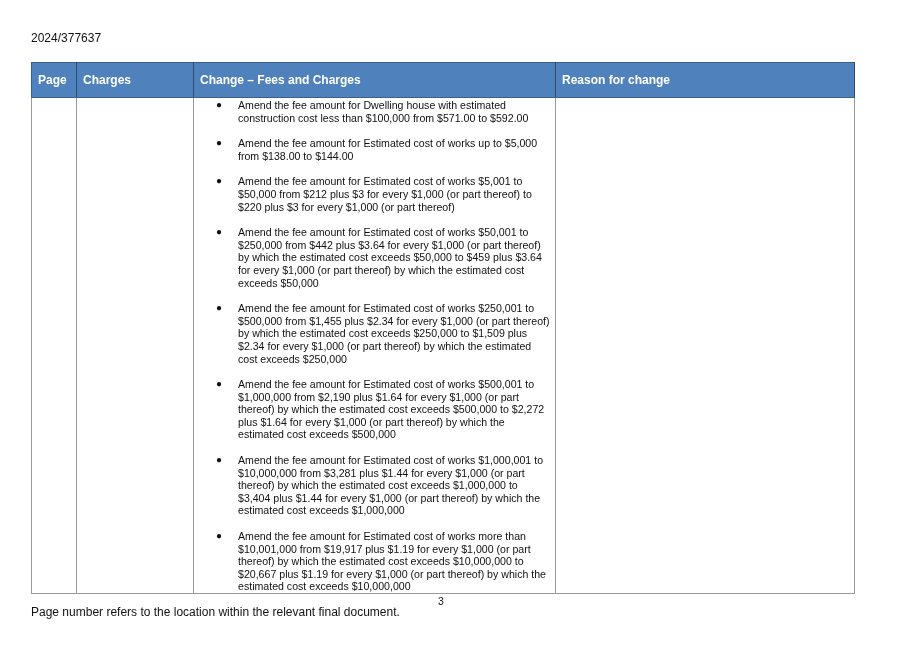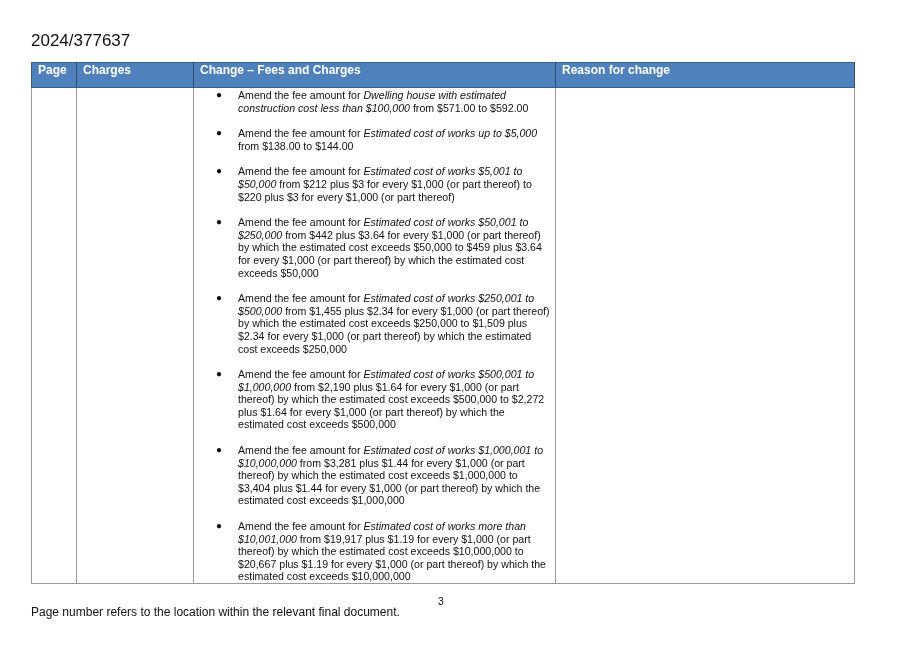--- a/index.html
+++ b/index.html
@@ -12,39 +12,39 @@
       height: 647px;
       position: relative;
       font-family: "Liberation Sans", sans-serif;
       color: #111111;
       overflow: hidden;
     }
     .doc-ref {
       position: absolute;
       left: 31px;
       top: 31px;
-      font-size: 17px;
+      font-size: 12px;
       color: #111;
     }
     table.fees {
       position: absolute;
       left: 31px;
       top: 62px;
       width: 823px;
       border-collapse: collapse;
       table-layout: fixed;
     }
     table.fees th {
       background: #4f81bd;
       color: #ffffff;
       font-weight: bold;
       font-size: 12px;
       text-align: left;
       vertical-align: top;
-      padding: 0 6px 0 6px;
+      padding: 10px 6px 0 6px;
       height: 24px;
       border: 1px solid #3a5f8c;
       border-right: 1px solid #2e4a6d;
     }
     table.fees td {
       border: 1px solid #9a9a9a;
       vertical-align: top;
       padding: 0;
       font-size: 10.6px;
       line-height: 12.6px;
@@ -65,21 +65,21 @@
     }
     ul.changes li:last-child {
       margin-bottom: 0;
     }
     ul.changes li .bullet {
       position: absolute;
       left: 22px;
       top: 0;
       font-size: 10px;
     }
-    .it { font-style: italic; }
+    .it { }
     .page-number {
       position: absolute;
       left: 438px;
       top: 595px;
       font-size: 10.5px;
     }
     .footnote {
       position: absolute;
       left: 31px;
       top: 605px;

